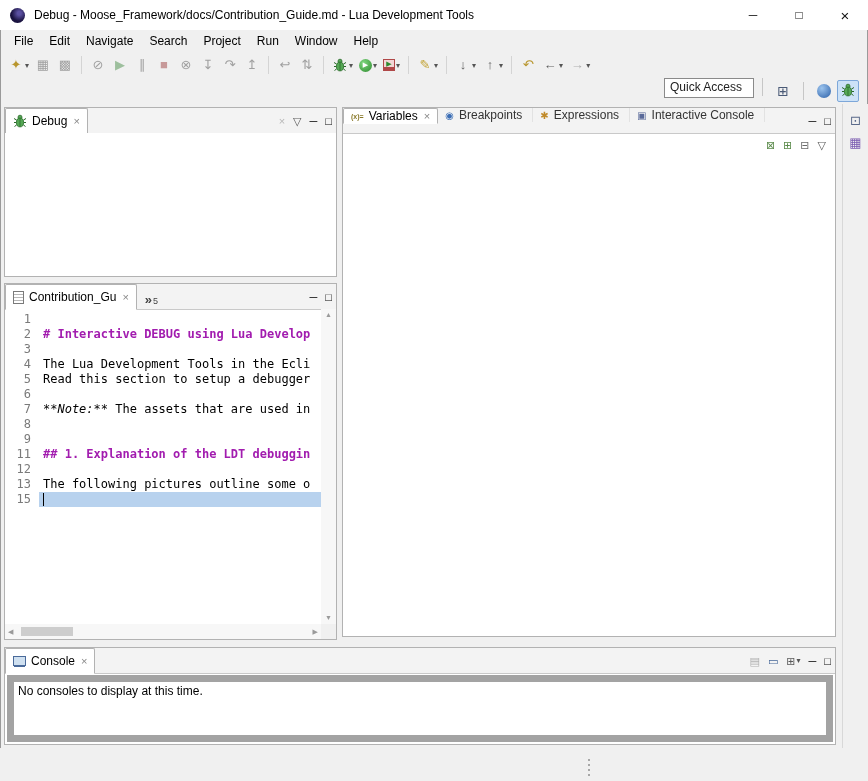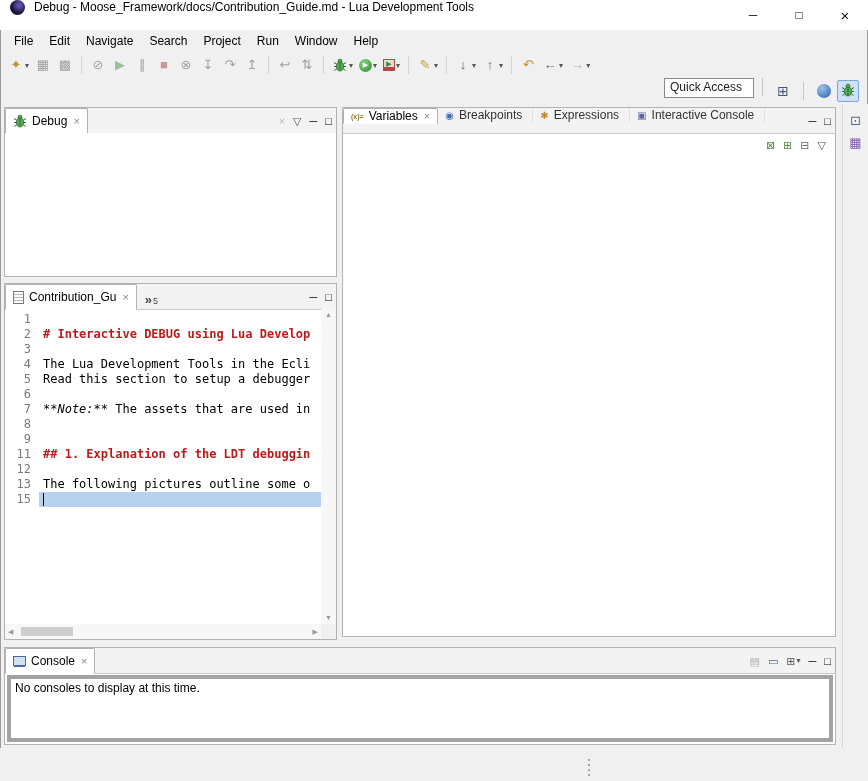--- a/index.html
+++ b/index.html
@@ -3,21 +3,21 @@
 <meta charset="utf-8">
 <style>
   html,body{margin:0;padding:0;}
   body{
     width:868px;height:781px;position:relative;overflow:hidden;
     background:#f0f0f0;color:#000;
     font-family:"Liberation Sans","DejaVu Sans",sans-serif;font-size:12px;
     box-shadow:inset 0 0 0 1px #9a9a9a;
   }
   
-  #titlebar{position:absolute;left:0;top:0;width:100%;height:30px;background:#ffffff;display:flex;}
+  #titlebar{position:absolute;left:0;top:0;width:100%;height:30px;background:#ffffff;display:flex;align-items:center;}
   #app-icon{width:15px;height:15px;border-radius:50%;margin-left:10px;flex:none;
     background:radial-gradient(circle at 62% 35%, #5a4fa0 0 14%, #1a1340 58%);}
   #title-text{margin-left:9px;white-space:nowrap;}
   .win-controls{margin-left:auto;display:flex;height:100%;}
   .win-btn{width:46px;display:flex;align-items:center;justify-content:center;font-size:12px;color:#111;}
   .win-btn.close{font-size:15px;}
   
   #menubar{position:absolute;top:30px;left:0;width:100%;height:22px;display:flex;align-items:center;padding-left:6px;box-sizing:border-box;}
   .menu-item{padding:3px 8px;}
   
@@ -67,29 +67,29 @@
   .tab-overflow{display:flex;align-items:flex-end;padding:0 4px 3px 8px;color:#444;}
   .tab-overflow .chev{font-size:13px;font-weight:bold;line-height:12px;}
   .ovf-count{font-size:9px;margin-left:1px;}
   #editor-lines{position:absolute;left:0;top:25px;right:15px;bottom:15px;overflow:hidden;padding-top:3px;
     font-family:"DejaVu Sans Mono","Liberation Mono",monospace;font-size:12px;}
   .ed-line{display:flex;height:15px;line-height:15px;white-space:pre;}
   .ln{width:26px;padding-right:8px;text-align:right;color:#7a7a7a;flex:none;}
   .code{flex:1;padding-left:4px;overflow:hidden;}
   .ed-line.current .code{background:#b8d2ee;}
   .caret{display:inline-block;width:1px;height:13px;background:#000;vertical-align:middle;}
-  .seg-heading{color:#b91c1c;font-weight:bold;}
+  .seg-heading{color:#a21caf;font-weight:bold;}
   .seg-italic{font-style:italic;}
   .vscroll{position:absolute;top:25px;right:0;bottom:15px;width:15px;background:#f7f7f7;display:flex;flex-direction:column;justify-content:space-between;align-items:center;padding:2px 0;box-sizing:border-box;}
   .hscroll{position:absolute;left:0;right:15px;bottom:0;height:15px;background:#f7f7f7;display:flex;align-items:center;justify-content:space-between;padding:0 3px;box-sizing:border-box;}
   .sb-arrow{font-size:7px;color:#9a9a9a;line-height:8px;}
   .hthumb{position:absolute;left:16px;top:3px;width:52px;height:9px;background:#cdcdcd;}
   .sb-corner{position:absolute;right:0;bottom:0;width:15px;height:15px;background:#f0f0f0;}
   
-  .console-inner{position:absolute;left:2px;right:2px;top:27px;bottom:2px;border:4px solid #a3a3a3;padding:2px 4px;box-sizing:border-box;background:#fff;}
+  .console-inner{position:absolute;left:2px;right:2px;top:27px;bottom:2px;border:7px solid #a3a3a3;padding:2px 4px;box-sizing:border-box;background:#fff;}
   
   #right-trim{position:absolute;left:842px;top:104px;width:26px;height:644px;border-left:1px solid #d8d8d8;background:#f0f0f0;
     display:flex;flex-direction:column;align-items:center;padding-top:6px;box-sizing:border-box;}
   #right-trim .pt-btn{margin:4px 0;}
   #right-trim .pt-ic{font-size:13px;}
   
   #statusbar{position:absolute;left:0;top:748px;width:100%;height:33px;background:#f0f0f0;}
   .sash-dots{position:absolute;left:588px;top:9px;display:flex;flex-direction:column;}
   .sash-dots i{width:2px;height:2px;border-radius:50%;background:#8f8f8f;margin:1.5px 0;}
 </style>

